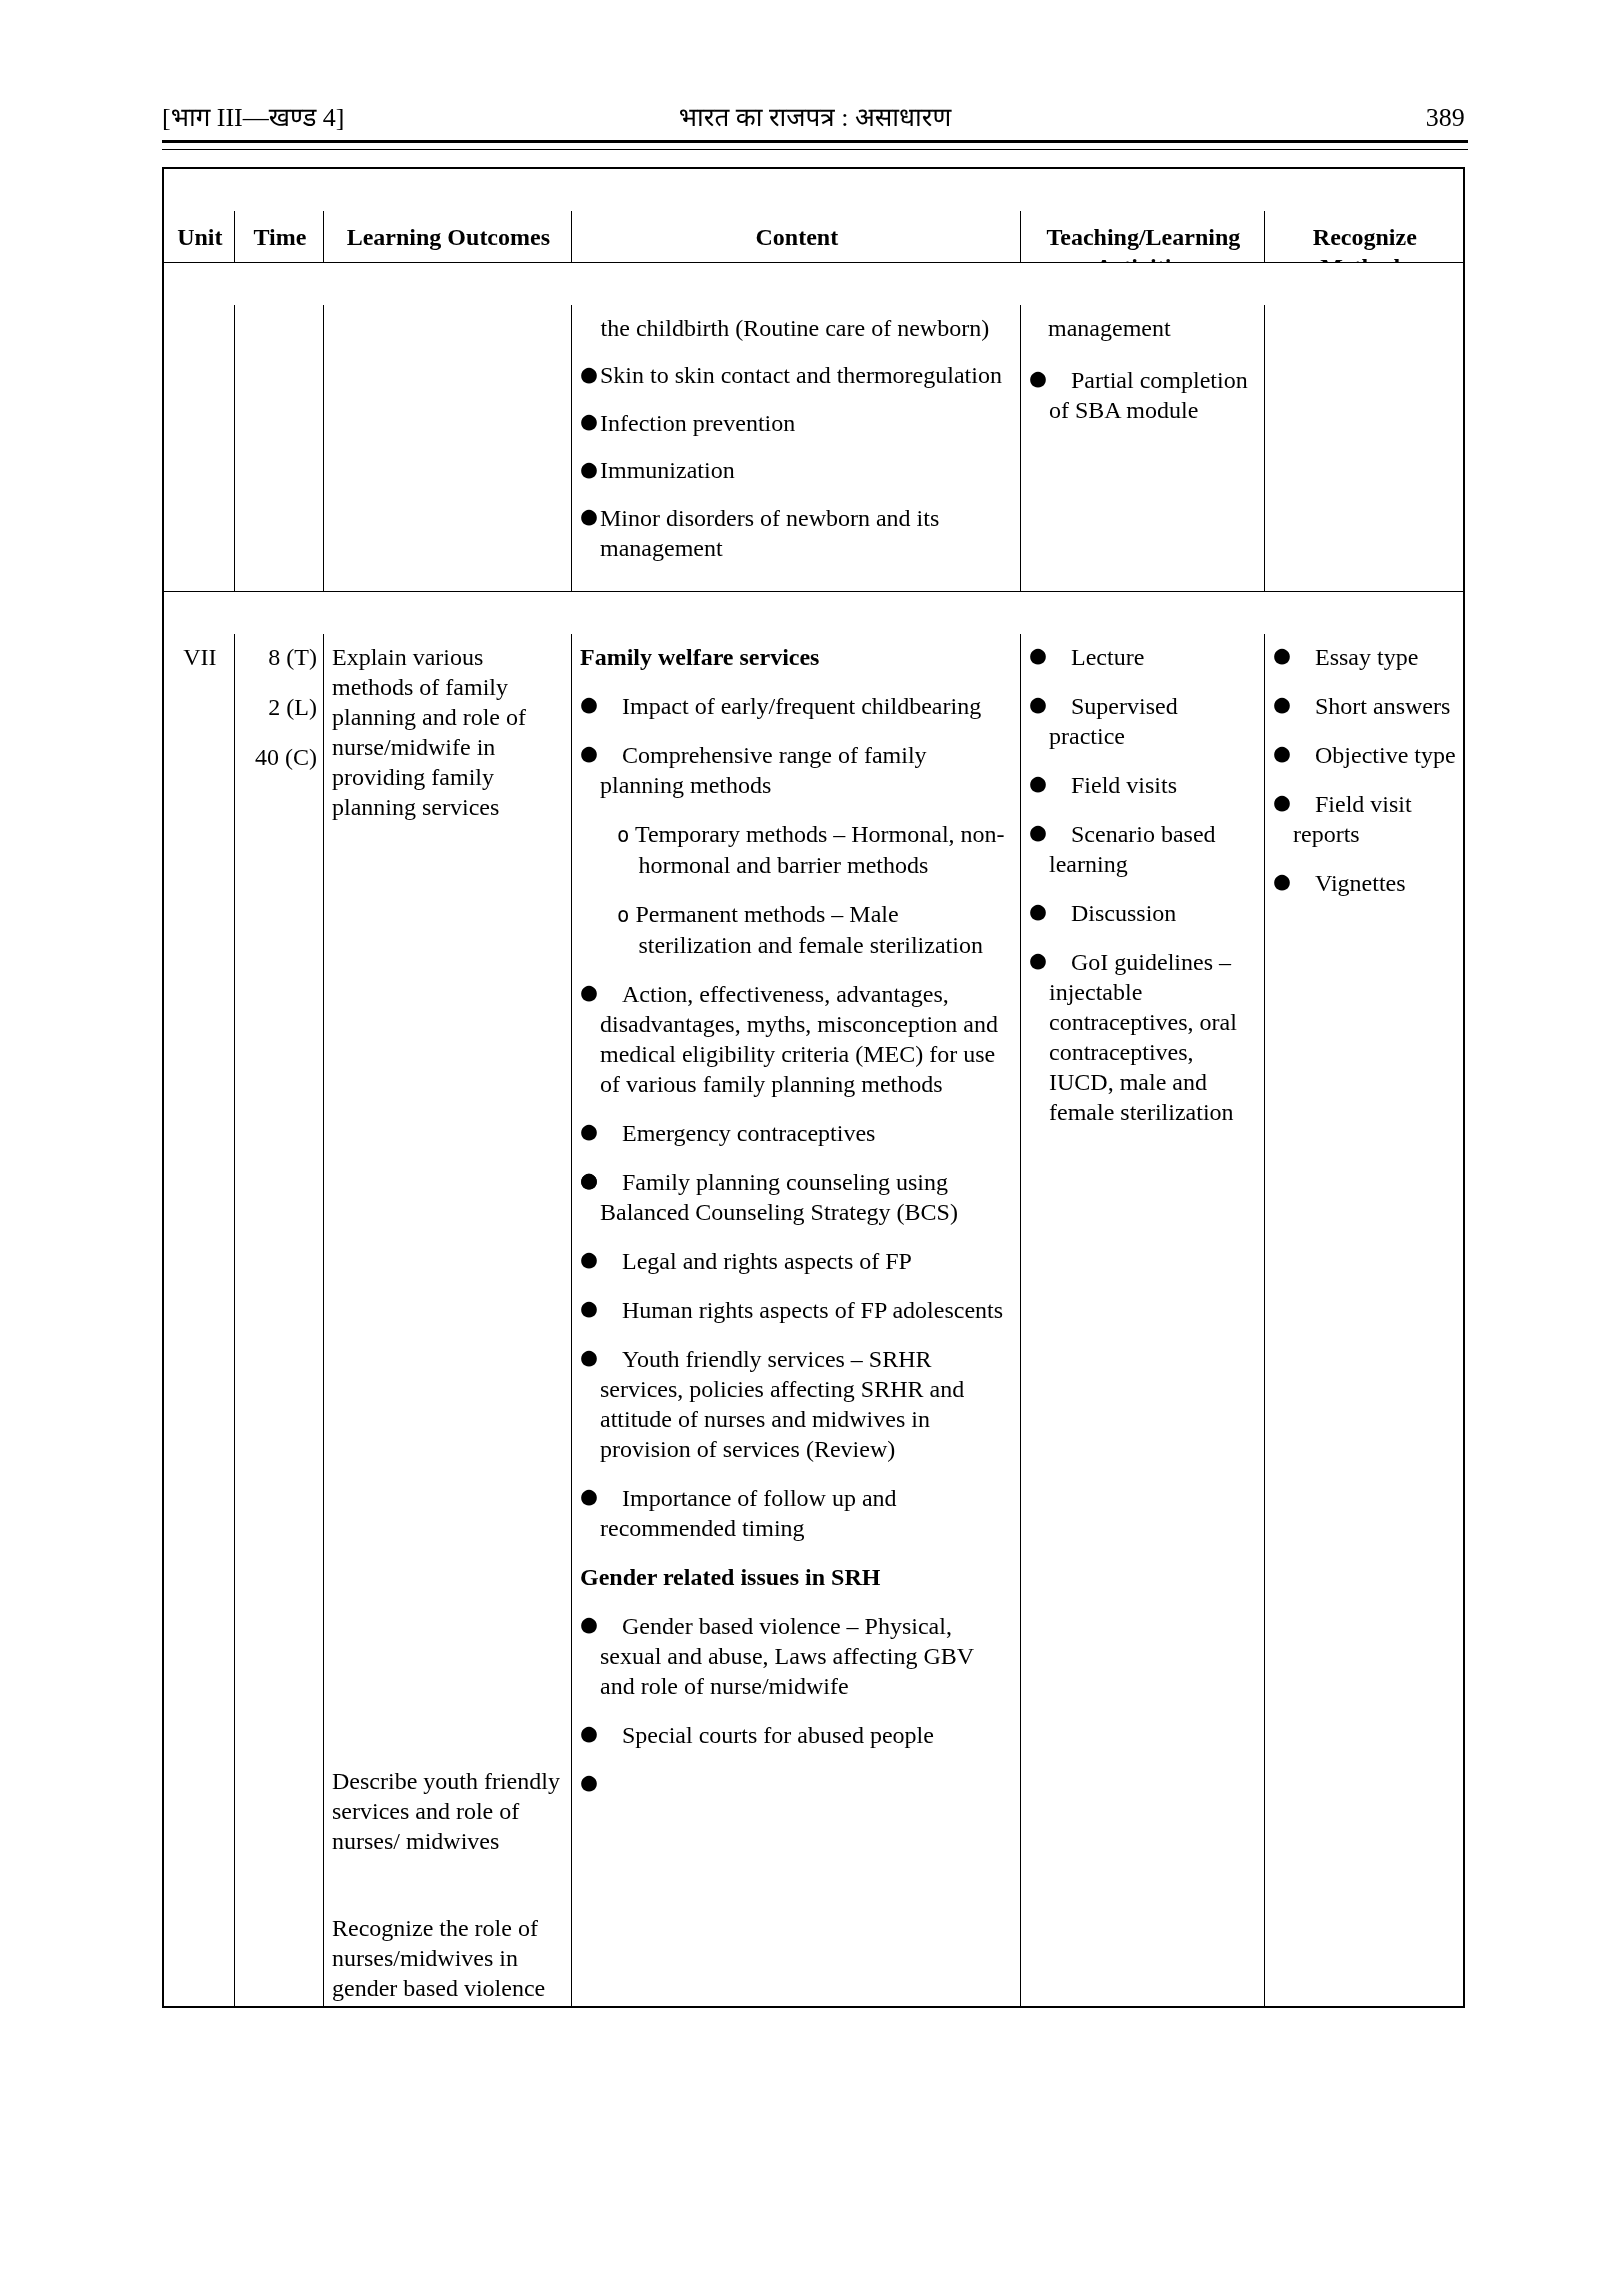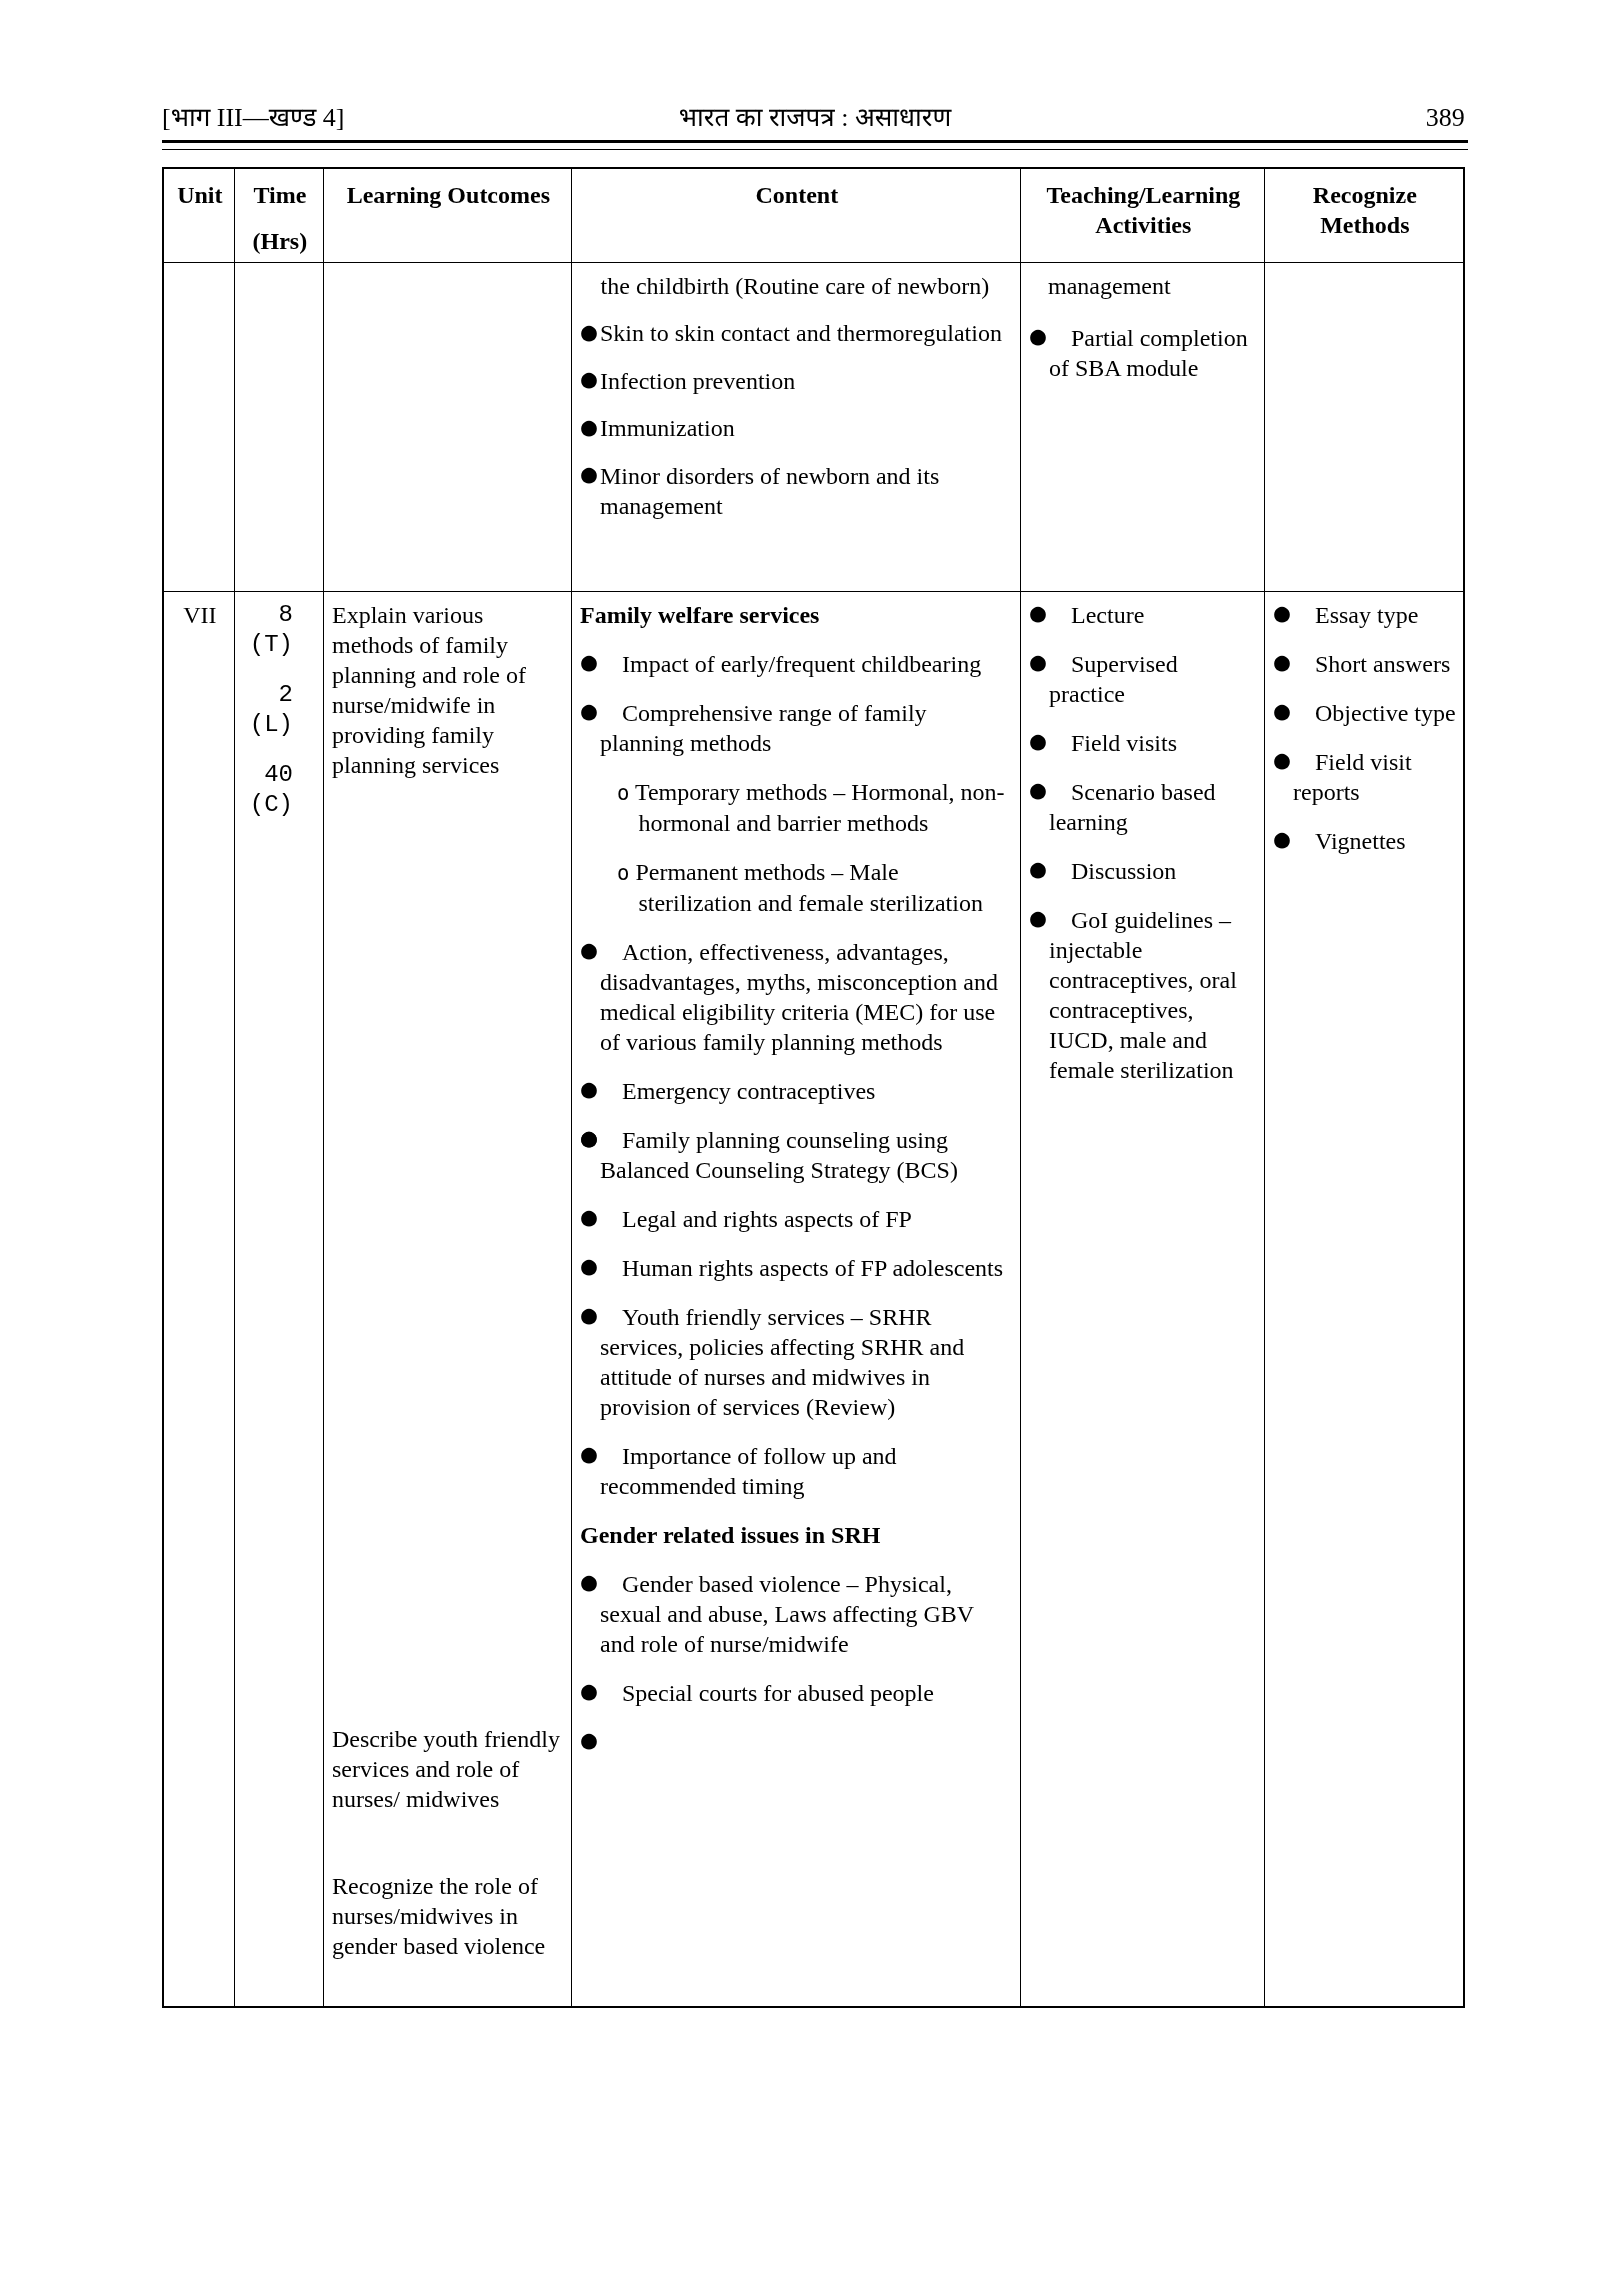--- a/index.html
+++ b/index.html
@@ -49,32 +49,33 @@
     grid-template-rows: 94px 329px 1414px;
     font-size: 24px;
     line-height: 30px;
   }
   .cell {
     border-right: 1.6px solid #000;
     border-bottom: 1.6px solid #000;
     overflow: hidden;
     padding: 8px 6.3px 8px 8px;
     box-sizing: border-box;
+    margin-top: 42px;
   }
   .cell.lastcol { border-right: none; }
   .cell.lastrow { border-bottom: none; }
   .hcell {
     font-weight: bold;
     text-align: center;
     padding-top: 11px;
   }
   .hcell .h2line { margin-top: 16px; }
   
   .unit-cell { text-align: center; }
-  .time-cell { text-align: right; padding-right: 30px; font-family: Liberation Mono, monospace; }
+  .time-cell { text-align: right; padding-right: 6px; }
   .time-line + .time-line { margin-top: 20px; }
   
   .outcome { margin: 0; }
   .outcome + .outcome { margin-top: 19px; }
   .outcome.push-far { margin-top: 944px; }
   .outcome.push-small { margin-top: 57px; }
   
   .item {
     position: relative;
     padding-left: 20px;

